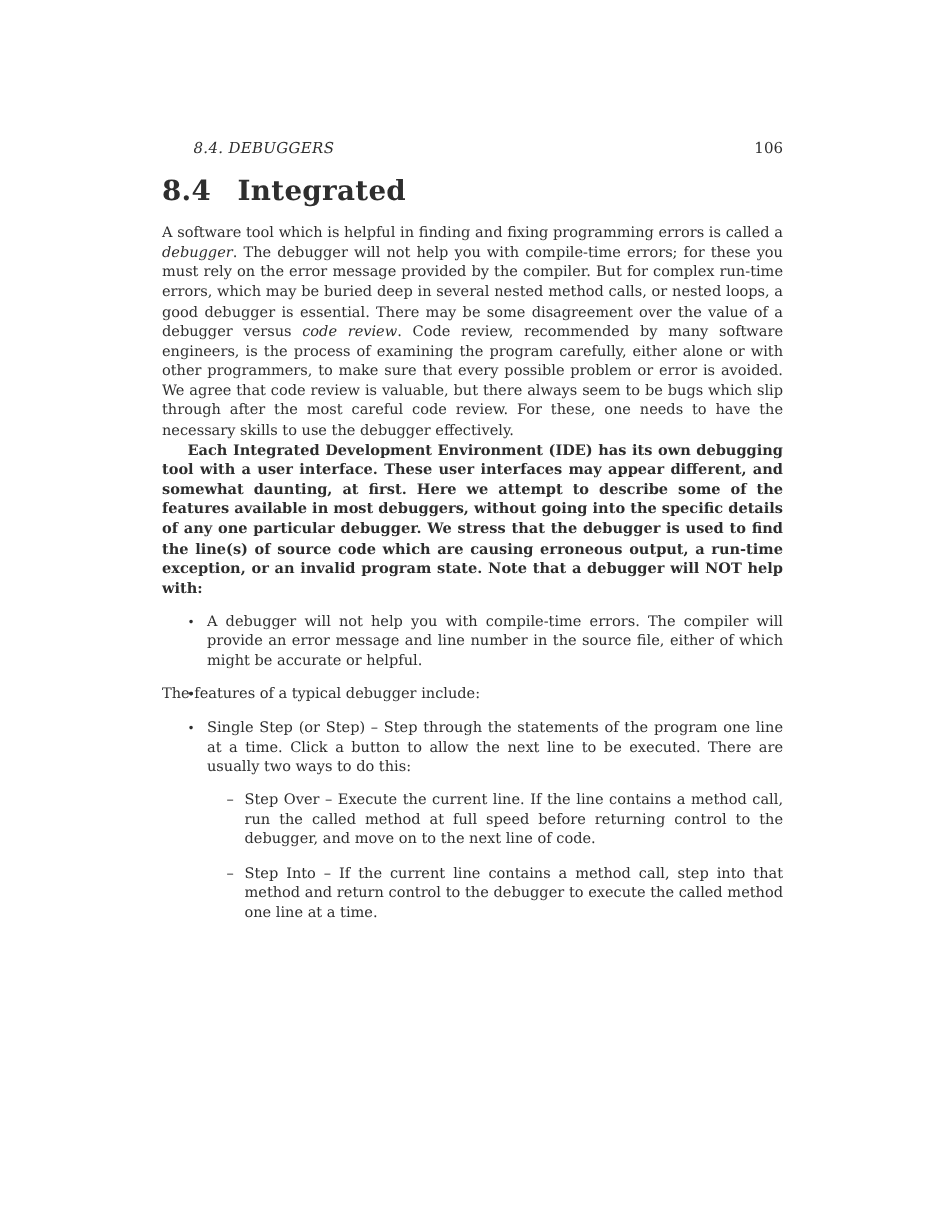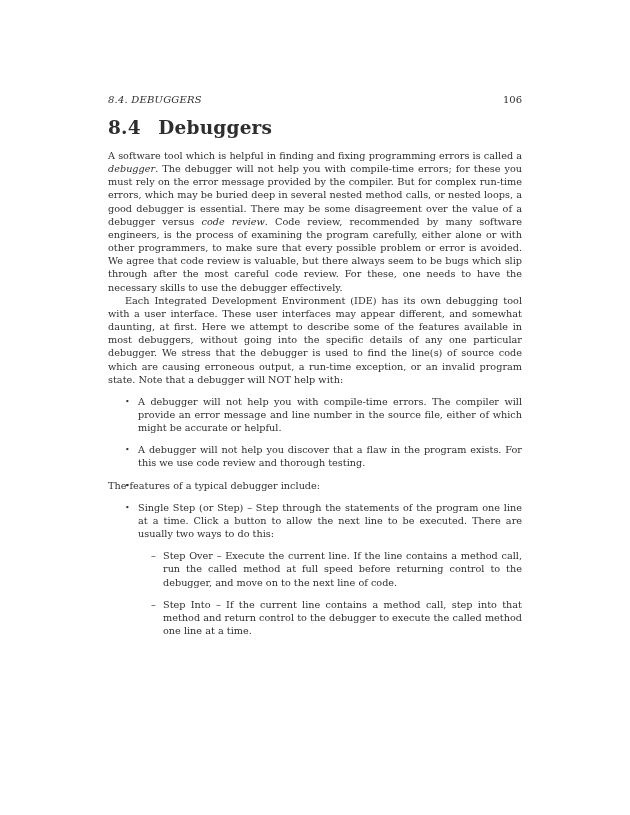--- a/index.html
+++ b/index.html
@@ -22,20 +22,21 @@
     width: 414px;
     top: 94px;
     display: flex;
     justify-content: space-between;
     align-items: baseline;
     font-size: 10px;
   }
   .running-head .head-left {
     font-style: italic;
     letter-spacing: 0.2px;
+    margin-left: 21px;
   }
   .running-head .head-right {
     font-style: normal;
   }
   .section-heading {
     position: absolute;
     left: 108px;
     top: 117px;
     font-size: 18.5px;
     font-weight: bold;
@@ -53,20 +54,21 @@
     font-size: 9.7px;
     line-height: 13.15px;
     text-align: justify;
   }
   .body-text p {
     margin: 0;
     padding: 0;
   }
   p.indented {
     text-indent: 17px;
+    font-weight: bold;
   }
   .em-term {
     font-style: italic;
   }
   .list {
     margin-top: 9px;
   }
   .list-item {
     position: relative;
     padding-left: 30px;
@@ -102,37 +104,36 @@
 <body>
 
 <div class="page">
 
   <div class="running-head">
     <span class="head-left">8.4.  DEBUGGERS</span>
     <span class="head-right">106</span>
   </div>
 
   <div class="section-heading">
-    <span class="sec-num">8.4</span><span>Debuggers</span>
+    <span class="sec-num">8.4</span><span>Integrated</span>
   </div>
 
   <div class="body-text">
 
     <p><span>A software tool which is helpful in finding and fixing programming errors is called a </span><span class="em-term">debugger</span><span>. The debugger will not help you with compile-time errors; for these you must rely on the error message provided by the compiler. But for complex run-time errors, which may be buried deep in several nested method calls, or nested loops, a good debugger is essential. There may be some disagreement over the value of a debugger versus </span><span class="em-term">code review</span><span>. Code review, recommended by many software engineers, is the process of examining the program carefully, either alone or with other programmers, to make sure that every possible problem or error is avoided. We agree that code review is valuable, but there always seem to be bugs which slip through after the most careful code review. For these, one needs to have the necessary skills to use the debugger effectively.</span></p>
 
     <p class="indented">Each Integrated Development Environment (IDE) has its own debugging tool with a user interface. These user interfaces may appear different, and somewhat daunting, at first. Here we attempt to describe some of the features available in most debuggers, without going into the specific details of any one particular debugger. We stress that the debugger is used to find the line(s) of source code which are causing erroneous output, a run-time exception, or an invalid program state. Note that a debugger will NOT help with:</p>
 
     <div class="list">
       <div class="list-item">
         <span class="marker bullet-marker">•</span>
         <span>A debugger will not help you with compile-time errors. The compiler will provide an error message and line number in the source file, either of which might be accurate or helpful.</span>
       </div>
       <div class="list-item">
         <span class="marker bullet-marker">•</span>
-        <span>A debugger will not help you discover that a flaw in the program exists. For this we use code review and thorough testing.</span>
       </div>
       <div class="list-item">
         <span class="marker bullet-marker">•</span>
       </div>
       <div class="list-item">
         <span class="marker bullet-marker">•</span>
       </div>
     </div>
 
     <p class="features-intro">The features of a typical debugger include:</p>

